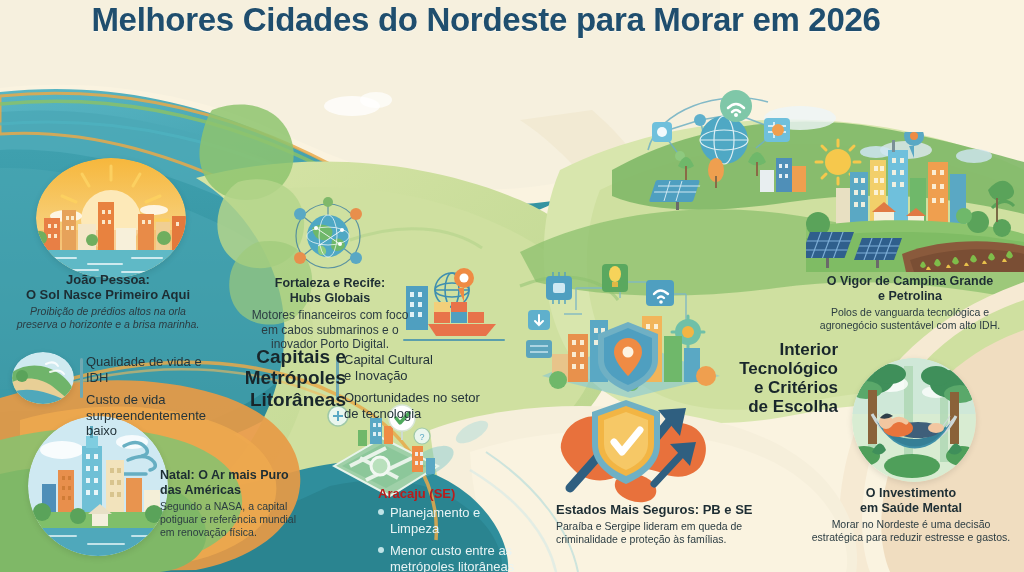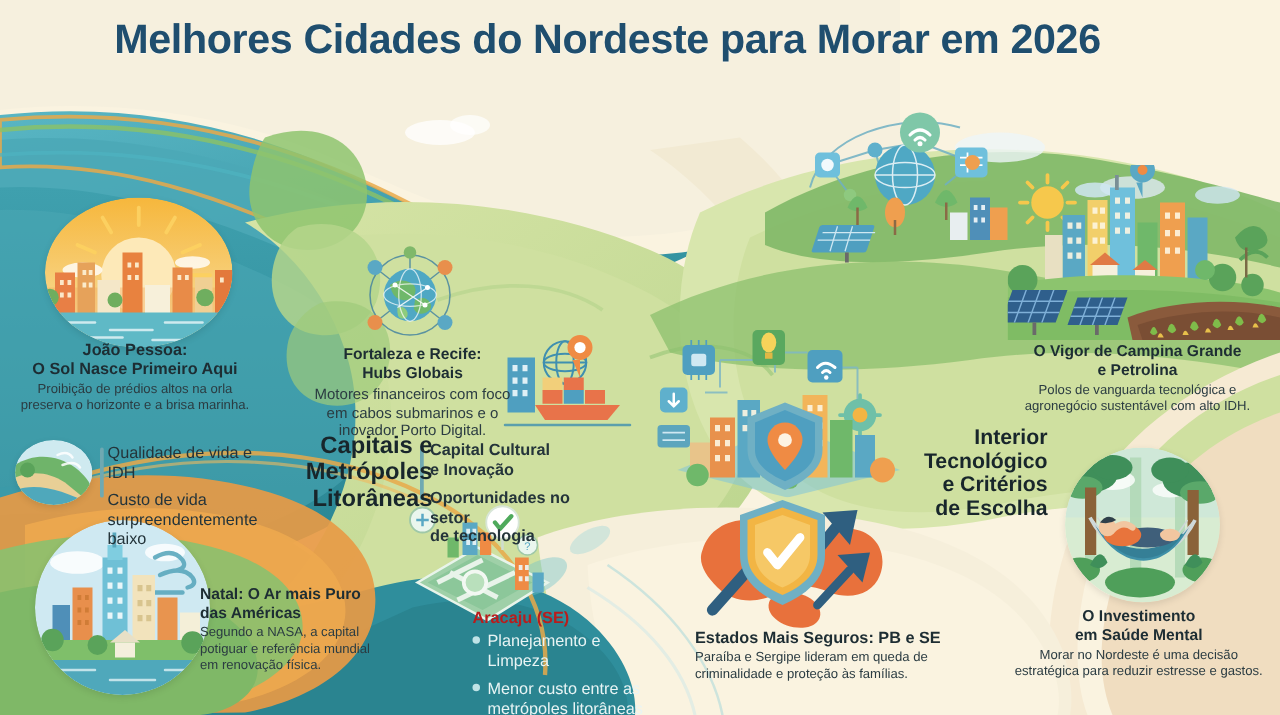--- a/index.html
+++ b/index.html
@@ -7,21 +7,21 @@
   body {
     font-family:"Liberation Sans", sans-serif;
     background:#faf3e0;
     position:relative;
   }
   #stage { position:absolute; inset:0; width:1024px; height:572px; overflow:hidden; }
   .bg { position:absolute; inset:0; width:1024px; height:572px; }
 
   
   .header { position:absolute; left:0; top:0; width:972px; height:82px; z-index:30;
-            text-align:center; padding-top:12px; }
+            text-align:center; padding-top:1px; }
   .title { font-size:33px; font-weight:bold; color:#1f4e6e; letter-spacing:-0.3px;
            text-shadow:0 1px 0 rgba(255,255,255,.5); }
   .subtitle { font-size:11.5px; color:#2c3e3f; margin-top:7px; letter-spacing:-0.1px; }
 
   
   .block { position:absolute; z-index:25; }
   .b-head { font-weight:bold; color:#1d2d33; line-height:1.16; }
   .b-sub  { color:#2b3c42; line-height:1.22; margin-top:3px; }
   .center { text-align:center; }
 
@@ -230,21 +230,21 @@
             <line x1="28" y1="112" x2="62" y2="112"></line>
           <line x1="86" y1="114" x2="116" y2="114"></line>
         </g>
       </g>
     </svg>
   </div>
 
   <div class="block center" style="left:0px; top:272px; width:216px;">
     <div class="b-head" style="font-size:13px; white-space:pre-line;">João Pessoa:
 O Sol Nasce Primeiro Aqui</div>
-    <div class="b-sub" style="font-size:10.5px; white-space:pre-line;">Proibição de prédios altos na orla
+    <div class="b-sub" style="font-size:10.5px; white-space:pre-line;font-style:italic;">Proibição de prédios altos na orla
 preserva o horizonte e a brisa marinha.</div>
   </div>
 
   <div class="circ" style="left:12px; top:352px; width:62px; height:52px;">
     <svg width="62" height="52" viewBox="0 0 62 52">
       <defs>
           <clipPath id="cpCo">
             <ellipse cx="31" cy="26" rx="31" ry="26"></ellipse>
           </clipPath>
         </defs>
@@ -427,21 +427,21 @@
         <line x1="4" y1="72" x2="104" y2="72"></line>
       </g>
     </svg>
   </div>
 
   <div class="mega" style="left:196px; top:346px; width:150px; font-size:19px; white-space:pre-line;">Capitais e
 Metrópoles
 Litorâneas</div>
 
   <div class="vline" style="left:336px; top:356px; height:44px;"></div>
-  <div class="bullets" style="left:344px; top:352px; width:140px;font-weight:bold;">
+  <div class="bullets" style="left:344px; top:352px; width:140px;">
     <div class="bullet">
       <span class="btxt" style="white-space:pre-line;">Capital Cultural
 e Inovação</span>
     </div>
     <div class="bullet">
       <span class="btxt" style="white-space:pre-line;">Oportunidades no setor
 de tecnologia</span>
     </div>
   </div>
 

